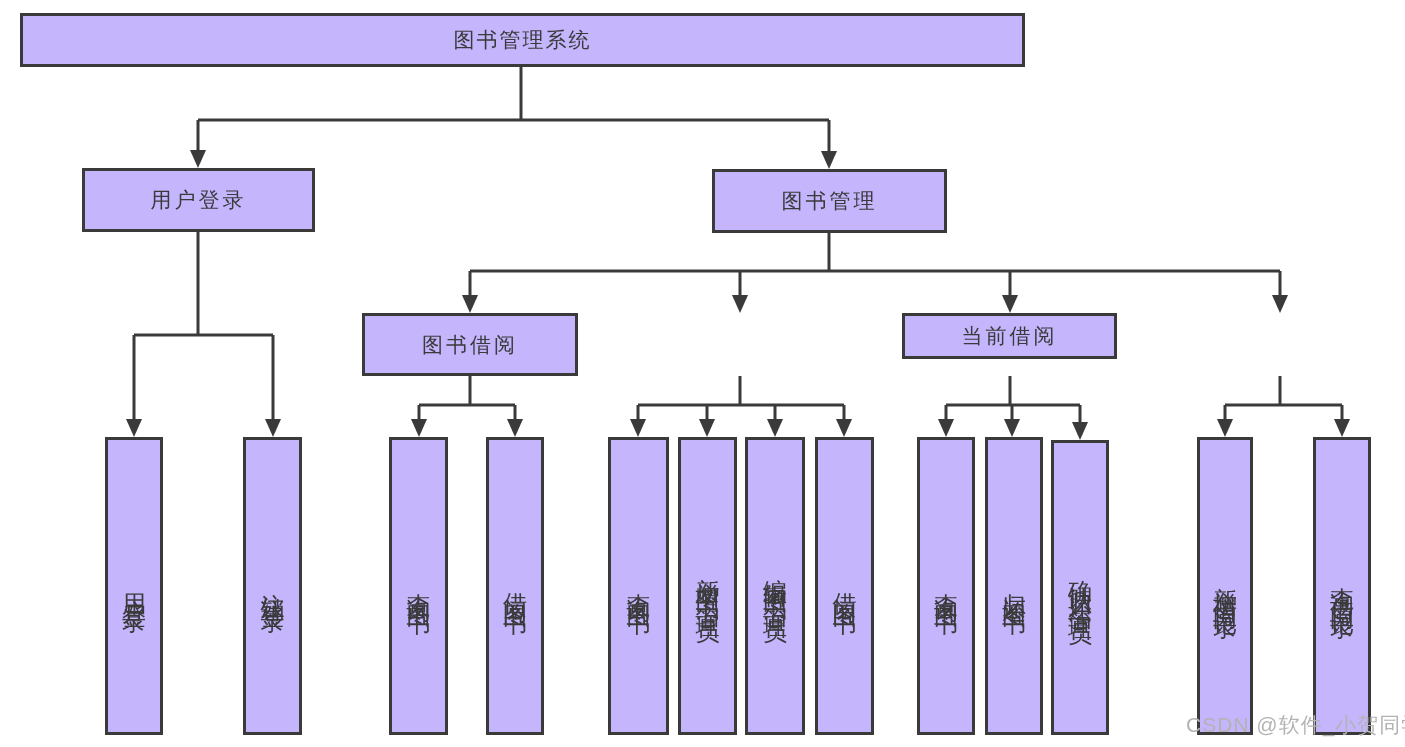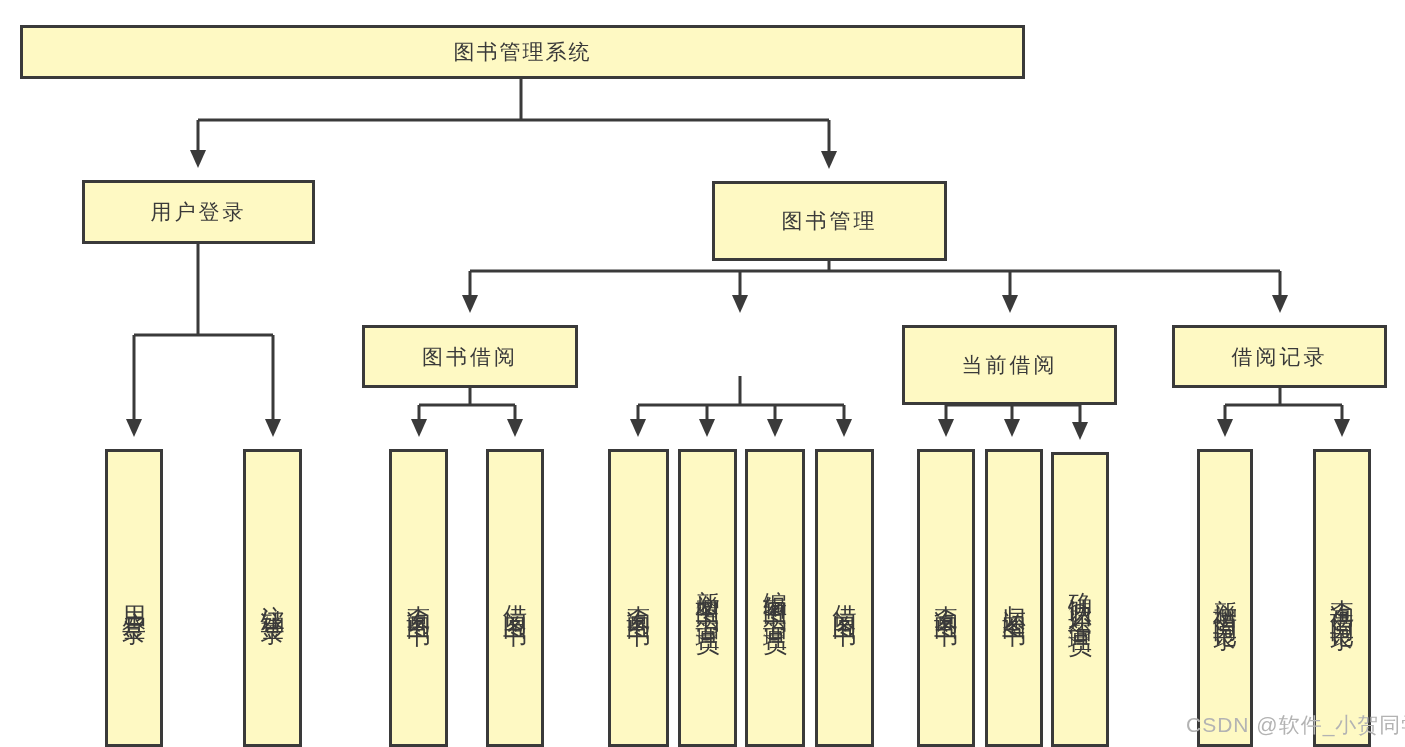--- a/index.html
+++ b/index.html
@@ -3,23 +3,23 @@
 <meta charset="utf-8">
 <style>
   html,body { margin:0; padding:0; background:#ffffff; }
   .canvas {
     position:relative; width:1405px; height:747px; background:var(--background,#fff);
     font-family:"Liberation Sans", sans-serif; overflow:hidden;
   }
   svg.connectors { position:absolute; left:0; top:0; color:var(--line,#3a3a3a); }
   .node {
     position:absolute; box-sizing:border-box;
-    border:3px solid var(--line,#3a3a3a); background:#fef9c3;
+    border:3px solid var(--line,#3a3a3a); background:#c4b5fd;
     display:flex; align-items:center; justify-content:center;
-    color:var(--text,#3a3a3a); z-index:2;margin-top:12px;
+    color:var(--text,#3a3a3a); z-index:2;
   }
   .hlabel { font-size:21px; letter-spacing:3px; white-space:nowrap; }
   .root-box .hlabel { letter-spacing:2px; }
   .leaf { top:437px; height:298px; }
   .vlabel {
     writing-mode:vertical-rl; text-orientation:mixed;
     font-size:24px; line-height:1; letter-spacing:6px; white-space:nowrap;
   }
   .watermark {
     position:absolute; left:1186px; top:711px; z-index:4;
@@ -63,32 +63,29 @@
     </g>
   </svg>
 
   <div class="node root-box" style="left:20px;top:13px;width:1005px;height:54px;">
     <span class="hlabel">图书管理系统</span>
   </div>
 
   <div class="node" style="left:82px;top:168px;width:233px;height:64px;">
     <span class="hlabel">用户登录</span>
   </div>
-  <div class="node" style="left:712px;top:169px;width:235px;height:80px;">
+  <div class="node" style="left:712px;top:169px;width:235px;height:64px;">
     <span class="hlabel">图书管理</span>
   </div>
 
   <div class="node" style="left:362px;top:313px;width:216px;height:63px;">
     <span class="hlabel">图书借阅</span>
   </div>
-  <div class="node" style="left:902px;top:313px;width:215px;height:80px;justify-content:center;">
+  <div class="node" style="left:902px;top:313px;width:215px;height:46px;justify-content:center;">
     <span class="hlabel">当前借阅</span>
-  </div>
-  <div class="node" style="left:1172px;top:313px;width:215px;height:63px;">
-    <span class="hlabel">借阅记录</span>
   </div>
 
   <div class="node leaf" style="left:105px;width:58px;">
     <span class="vlabel">用户登录</span>
   </div>
   <div class="node leaf" style="left:243px;width:59px;">
     <span class="vlabel">注销登录</span>
   </div>
   <div class="node leaf" style="left:389px;width:59px;">
     <span class="vlabel">查询图书</span>

